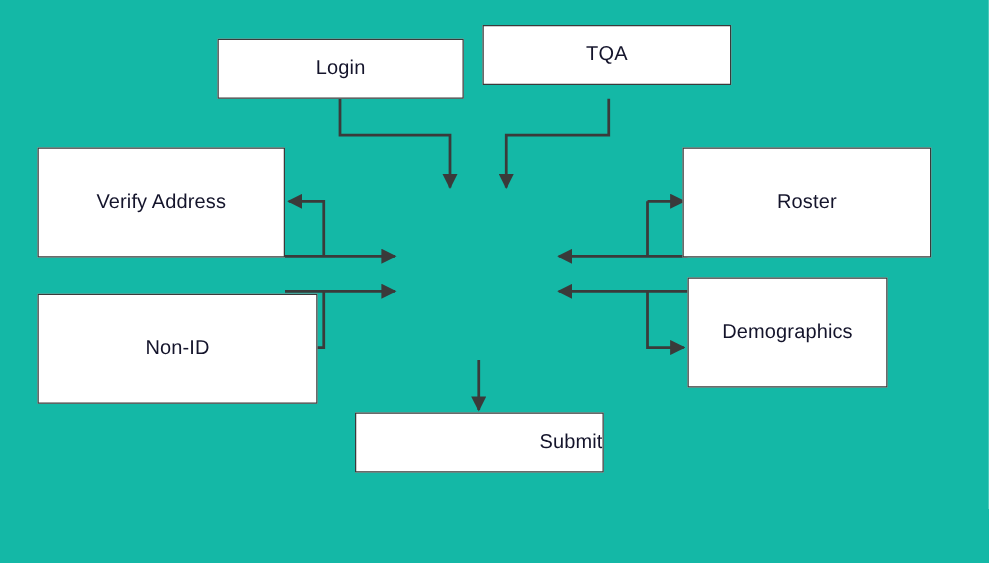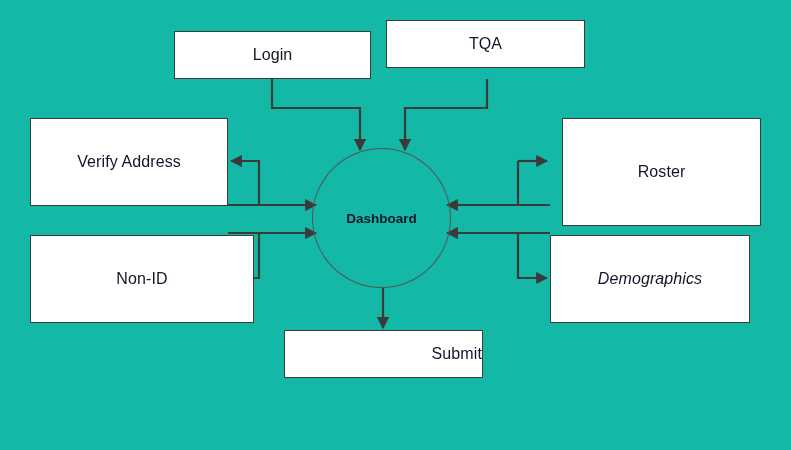--- a/index.html
+++ b/index.html
@@ -57,22 +57,22 @@
     font-size: 13.5px;
     font-weight: 700;
     color: #14142b;
     white-space: nowrap;
   }
   
   #node-login          { left: 174px; top: 31px;  width: 197px; height: 48px; }
   #node-tqa            { left: 386px; top: 20px;  width: 199px; height: 48px; }
   #node-verify-address { left: 30px;  top: 118px; width: 198px; height: 88px; }
   #node-non-id         { left: 30px;  top: 235px; width: 224px; height: 88px; }
-  #node-roster         { left: 562px; top: 118px; width: 199px; height: 108px; align-items: center; }
-  #node-demographics   { left: 550px; top: 235px; width: 200px; height: 88px; font-style: italic; }
+  #node-roster         { left: 546px; top: 118px; width: 199px; height: 88px; align-items: center; }
+  #node-demographics   { left: 550px; top: 222px; width: 160px; height: 88px; }
   #node-submit         { left: 284px; top: 330px; width: 199px; height: 48px; justify-content: flex-end; }
   #hub-dashboard       { left: 312px; top: 148px; width: 139px; height: 140px; }
 </style>
 </head>
 <body>
 
 <div id="diagram-root">
 
   <svg id="connector-layer" viewBox="0 0 791 450" width="791" height="450" xmlns="http://www.w3.org/2000/svg">
     <defs>
@@ -129,17 +129,14 @@
   </div>
 
   <div class="node-box" id="node-demographics">
     <span class="node-label">Demographics</span>
   </div>
 
   <div class="node-box" id="node-submit">
     <span class="node-label">Submit</span>
   </div>
 
-  <div class="hub-circle" id="hub-dashboard">
-    <span class="hub-label">Dashboard</span>
-  </div>
 
 </div>
 
 </body></html>

